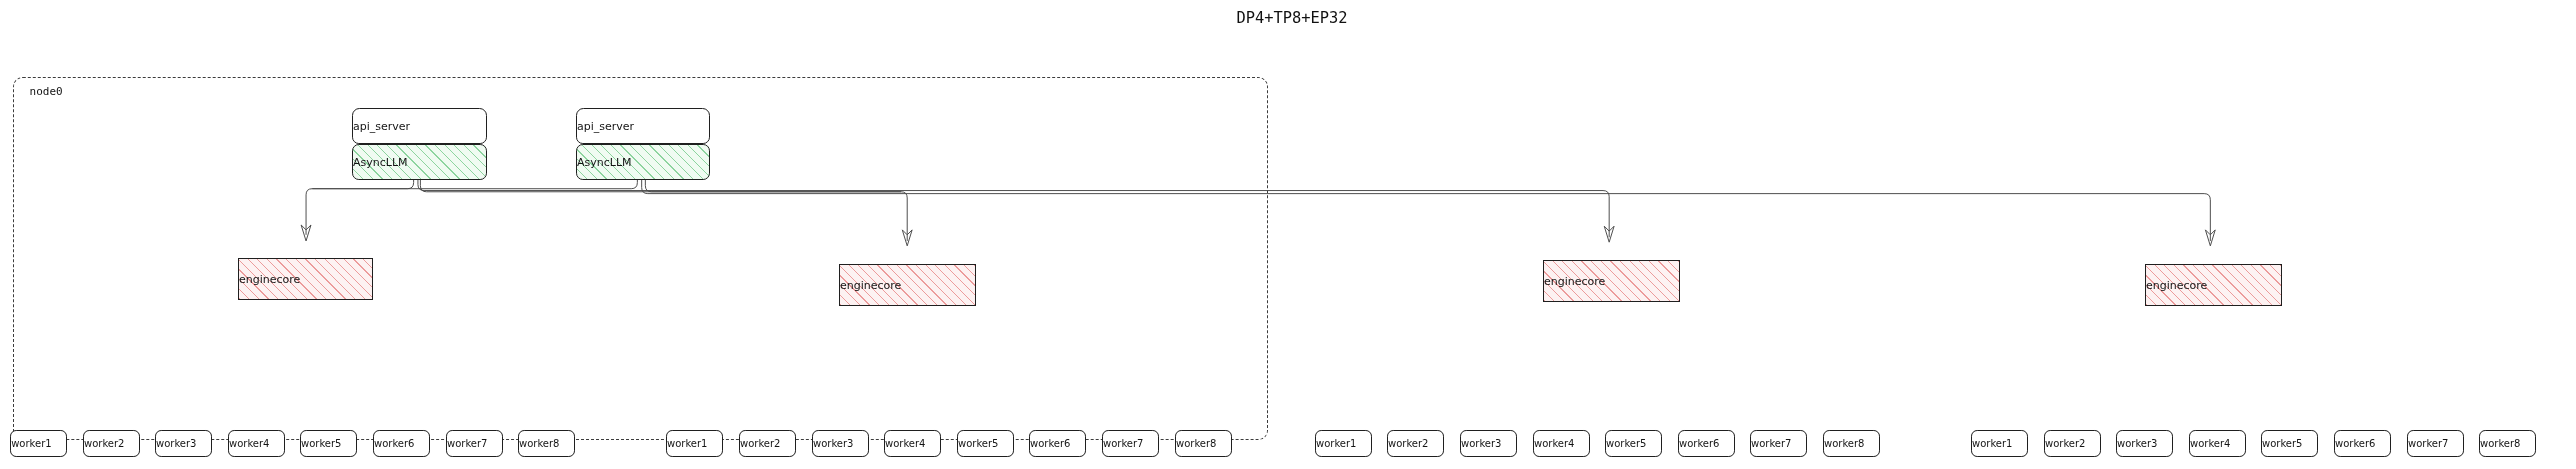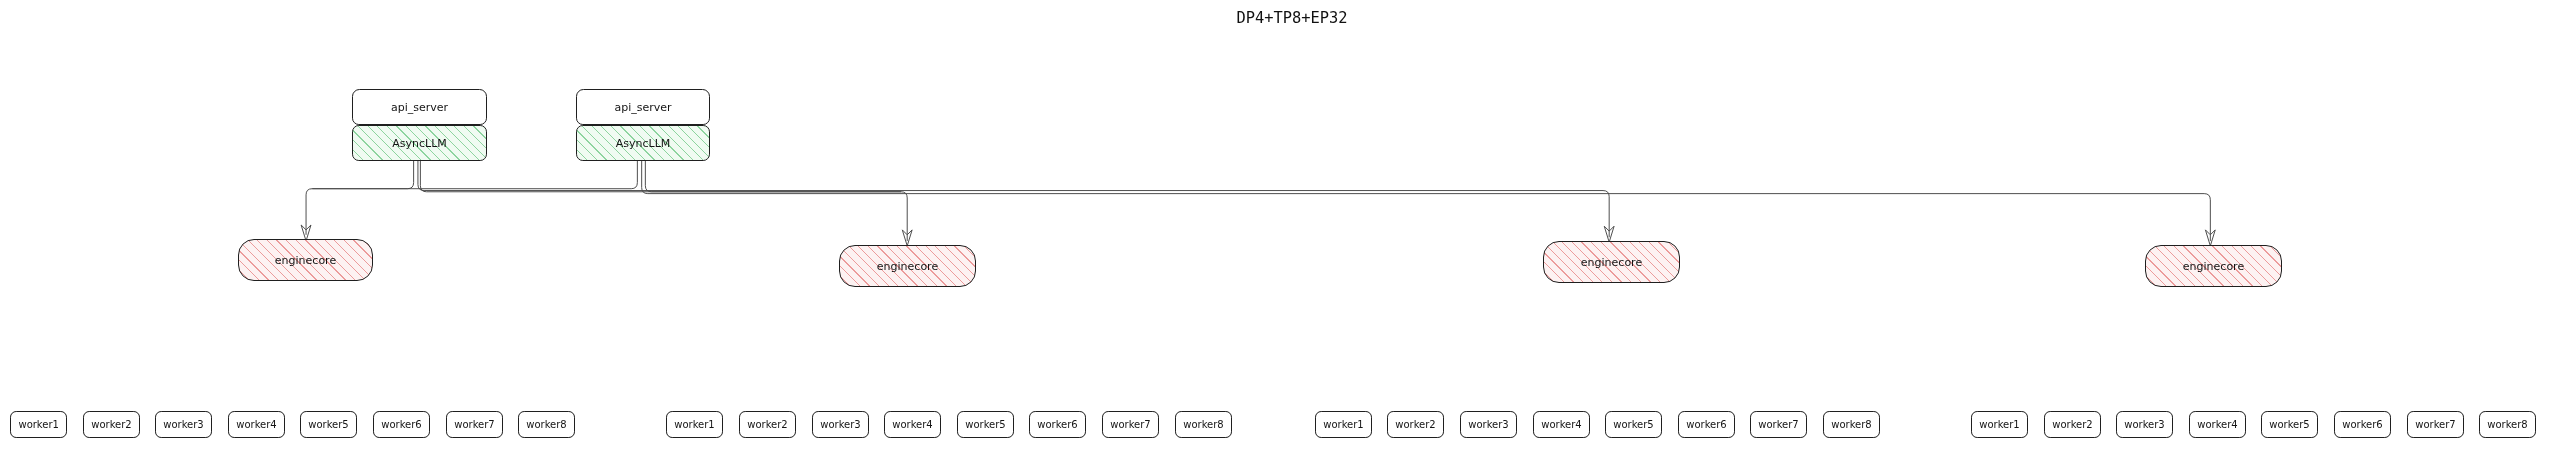--- a/index.html
+++ b/index.html
@@ -55,26 +55,26 @@
   }
 
   
   .box {
     position: absolute;
     box-sizing: border-box;
     border: 1.4px solid #1f1f1f;
     border-radius: 6.8px;
     display: flex;
     align-items: center;
-    justify-content: center;
     font-size: 11px;
     color: #141414;
     background: #ffffff;
     white-space: nowrap;
     z-index: 5;
+    margin-top: 19px;
   }
 
   .box.api-server {
     border-radius: 7.4px 7.4px 6.8px 6.8px;
     background: #ffffff;
   }
 
   .box.asyncllm {
     background-color: #f0fbf2;
     background-image: repeating-linear-gradient(
@@ -86,21 +86,21 @@
   }
 
   .box.enginecore {
     background-color: #fdf2f2;
     background-image: repeating-linear-gradient(
         45deg,
         rgba(233, 140, 140, 0.85) 0px,
         rgba(233, 140, 140, 0.85) 0.9px,
         rgba(0,0,0,0) 0.9px,
         rgba(0,0,0,0) 6.8px);
-    border-radius: 16px;
+    border-radius: 0;
   }
 
   .box.worker {
     border-radius: 6.2px;
     font-size: 10px;
     border-width: 1.3px;
   }
 
   
   #edges {
@@ -153,20 +153,23 @@
     <g>
       <path d="M 1042 261 L 1042 302 Q 1042 312 1052 312 L 1458 312"></path>
     </g>
 
     <g>
       <path d="M 1036 261 L 1036 305 Q 1036 315 1046 315 L 3578 315 Q 3588 315 3588 325 L 3588 392"></path>
       <polygon points="3588,400 3580,374 3588,382 3596,374"></polygon>
     </g>
   </svg>
 
+  <div class="node-cluster" style="left:8.6px; top:77px; width:1255px; height:363px;">
+    <span class="node-label">node0</span>
+  </div>
 
   <div class="box api-server" style="left:348px; top:89px; width:135px; height:36px;">
     <span>api_server</span>
   </div>
   <div class="box api-server" style="left:572px; top:89px; width:134px; height:36px;">
     <span>api_server</span>
   </div>
 
   <div class="box asyncllm" style="left:348px; top:125px; width:135px; height:36px;">
     <span>AsyncLLM</span>

